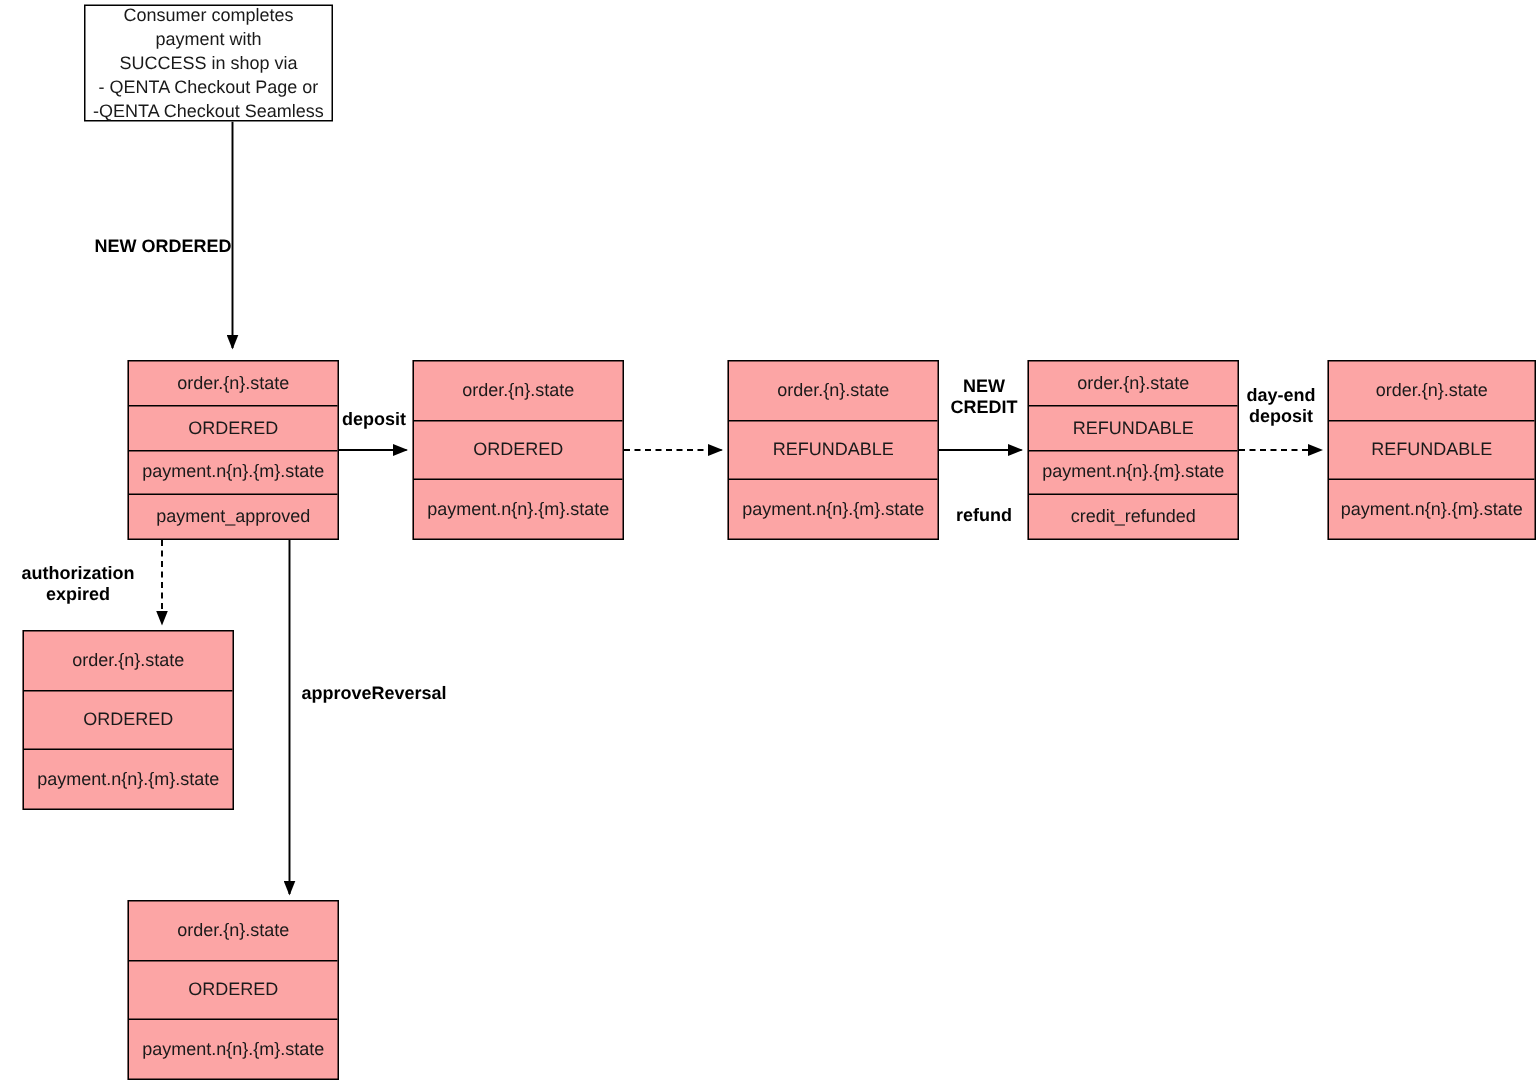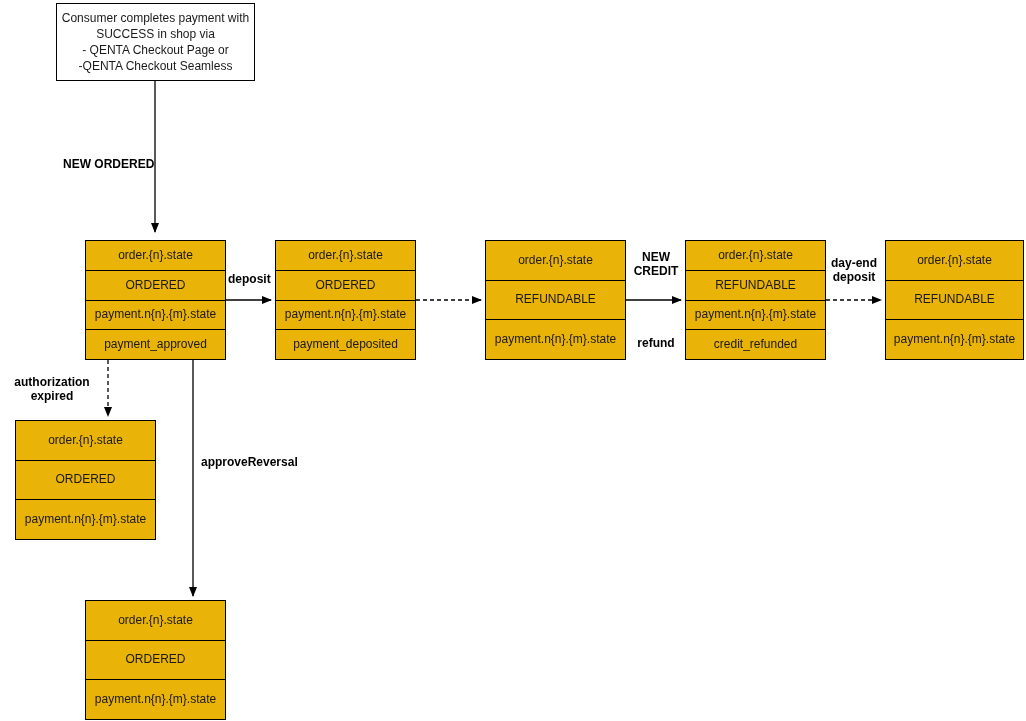--- a/index.html
+++ b/index.html
@@ -13,21 +13,21 @@
     height: 721px;
     background: #ffffff;
     font-family: "Liberation Sans", sans-serif;
     overflow: hidden;
   }
   
   .state-box {
     position: absolute;
     border: 1px solid #000000;
     box-sizing: border-box;
-    background: #eab308;
+    background: #fca5a5;
     display: flex;
     flex-direction: column;
   }
   .state-row {
     flex: 1 1 0;
     border-bottom: 1px solid #000000;
     display: flex;
     align-items: center;
     justify-content: center;
     font-size: 12px;
@@ -97,21 +97,21 @@
 
     <path d="M626,300 L681,300" stroke="#000000" stroke-width="1.3" fill="none" marker-end="url(#arrow)"></path>
 
     <path d="M826,300 L881,300" stroke="#000000" stroke-width="1.3" fill="none" stroke-dasharray="4,3" marker-end="url(#arrow)"></path>
 
     <path d="M108,360 L108,416" stroke="#000000" stroke-width="1.3" fill="none" stroke-dasharray="4,3" marker-end="url(#arrow)"></path>
 
     <path d="M193,360 L193,596" stroke="#000000" stroke-width="1.3" fill="none" marker-end="url(#arrow)"></path>
   </svg>
 
-  <div class="note-box" style="left:56px; top:3px; width:199px; height:78px;">
+  <div class="note-box" style="left:56px; top:3px; width:166px; height:78px;">
     <div>
       <span>Consumer completes payment with</span><br>
       <span>SUCCESS in shop via</span><br>
       <span>- QENTA Checkout Page or</span><br>
       <span>-QENTA Checkout Seamless</span>
     </div>
   </div>
 
   <div class="edge-label" style="left:63px; top:157px;">NEW ORDERED</div>
 
@@ -134,21 +134,20 @@
     <div class="state-row">order.{n}.state</div>
     <div class="state-row">ORDERED</div>
     <div class="state-row">payment.n{n}.{m}.state</div>
     <div class="state-row">payment_approved</div>
   </div>
 
   <div class="state-box" style="left:275px; top:240px; width:141px; height:120px;">
     <div class="state-row">order.{n}.state</div>
     <div class="state-row">ORDERED</div>
     <div class="state-row">payment.n{n}.{m}.state</div>
-    <div class="state-row">payment_deposited</div>
   </div>
 
   <div class="state-box" style="left:485px; top:240px; width:141px; height:120px;">
     <div class="state-row">order.{n}.state</div>
     <div class="state-row">REFUNDABLE</div>
     <div class="state-row">payment.n{n}.{m}.state</div>
   </div>
 
   <div class="state-box" style="left:685px; top:240px; width:141px; height:120px;">
     <div class="state-row">order.{n}.state</div>

